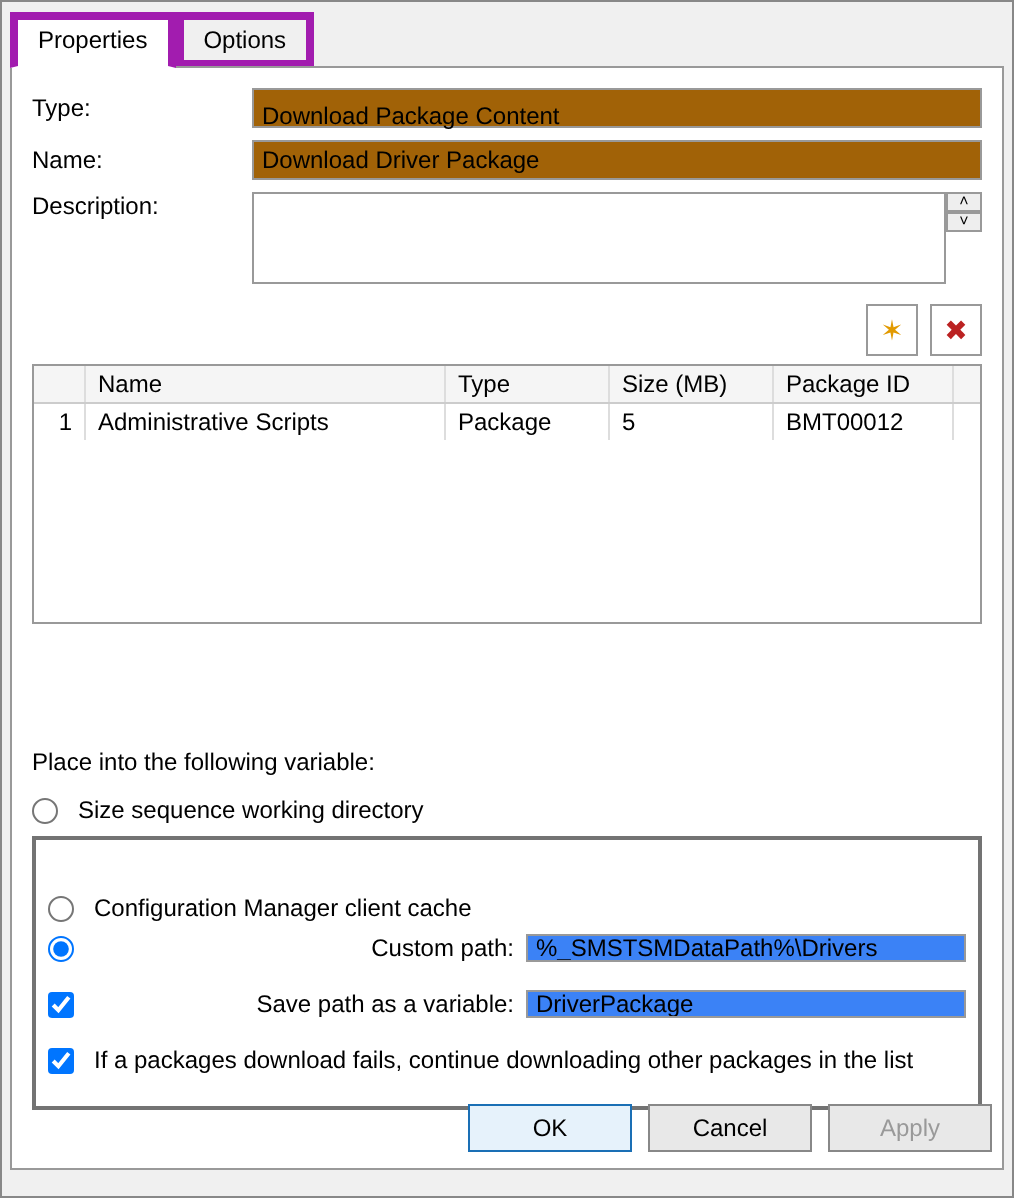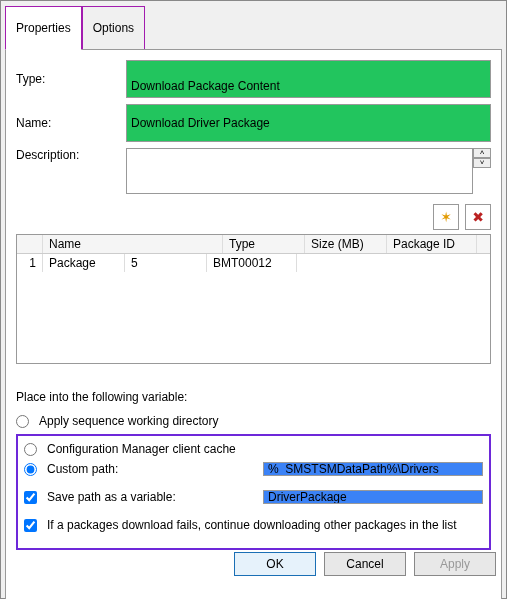--- a/index.html
+++ b/index.html
@@ -1,44 +1,44 @@
 <!DOCTYPE html>
 <html><head>
 <meta charset="utf-8">
 <style>
 * { box-sizing: border-box; font-family: "Segoe UI", Tahoma, sans-serif; font-size: 12px; }
 body { margin: 0; background: #fff; width: 507px; height: 599px; position: relative; }
 .win { border: 1px solid #888; width: 507px; height: 599px; background: #f0f0f0; position: relative; }
 .tabs { display: flex; margin: 4px 0 0 4px; }
-.tab { padding: 14px 10px; border: 1px solid #a21caf; background: #f0f0f0; position: relative; top: 1px; }
+.tab { padding: 3px 10px; border: 4px solid #a21caf; background: #f0f0f0; position: relative; top: 1px; }
 .tab.active { background: #fff; border-bottom: 1px solid #fff; z-index: 2; }
 .panel { border: 1px solid #999; background: #fff; margin: 0 4px 4px 4px; height: 552px; padding: 10px; position: relative; }
 .row { display: flex; align-items: center; margin-bottom: 6px; }
 .row label { width: 110px; }
-.txt { flex: 1; border: 1px solid #999; padding: 18px 4px; background: #22c55e; height: 20px; }
+.txt { flex: 1; border: 1px solid #999; padding: 6px 4px; background: #a16207; height: 20px; }
 .desc-wrap { display: flex; }
 .desc { flex: 1; border: 1px solid #999; height: 46px; background: #fff; }
 .spin { width: 18px; display: flex; flex-direction: column; }
 .spin button { flex: 1; border: 1px solid #999; background: #eee; font-size: 8px; line-height: 1; padding: 0; }
 .iconbar { display: flex; justify-content: flex-end; gap: 6px; margin: 10px 0 4px 0; }
 .iconbtn { width: 26px; height: 26px; border: 1px solid #999; background: #fff; display: flex; align-items: center; justify-content: center; font-size: 14px; }
 .grid { border: 1px solid #999; background: #fff; height: 130px; overflow: hidden; }
 .ghead { display: flex; background: #f5f5f5; border-bottom: 1px solid #ccc; }
 .gcell, .ghcell { padding: 2px 6px; border-right: 1px solid #ddd; overflow: hidden; white-space: nowrap; }
 .c0 { width: 26px; text-align: right; }
 .c1 { width: 180px; }
 .c2 { width: 82px; }
 .c3 { width: 82px; }
 .c4 { width: 90px; }
 .grow { display: flex; }
 .lower { position: absolute; left: 10px; right: 10px; top: 340px; }
-.highlight { border: 2px solid #6d28d9; padding: 0 6px 10px 6px; margin-top: 4px; }
+.highlight { border: 2px solid #737373; padding: 21px 6px 10px 6px; margin-top: 4px; }
 .radio-row, .chk-row { display: flex; align-items: center; margin: 6px 0; gap: 6px; }
 .radio-row label, .chk-row label { flex: 0 0 auto; }
-.inline-label { width: 210px; }
+.inline-label { width: 210px; text-align: right; }
 .inline-input { flex: 1; border: 1px solid #999; padding: 2px 4px; height: 14px; background: #3b82f6; }
 .btnbar { position: absolute; bottom: 22px; right: 10px; display: flex; gap: 8px; }
 .btn { width: 82px; height: 24px; border: 1px solid #888; background: #e8e8e8; }
 .btn:disabled { color: #999; }
 .btn.ok { border: 1px solid #1a6fb5; background: #e6f2fb; }
 input[type=radio], input[type=checkbox] { margin: 0 4px 0 0; }
 </style>
 </head>
 <body>
 
@@ -74,32 +74,33 @@
     <div class="grid">
       <div class="ghead">
         <div class="ghcell c0"></div>
         <div class="ghcell c1">Name</div>
         <div class="ghcell c2">Type</div>
         <div class="ghcell c3">Size (MB)</div>
         <div class="ghcell c4">Package ID</div>
       </div>
       <div class="grow">
         <div class="gcell c0">1</div>
+        <div class="gcell c1">Administrative Scripts</div>
         <div class="gcell c2">Package</div>
         <div class="gcell c3">5</div>
         <div class="gcell c4">BMT00012</div>
       </div>
     </div>
 
     <div class="lower">
       <div style="margin-bottom:10px;">Place into the following variable:</div>
 
       <div class="radio-row">
         <input type="radio" name="loc" style="">
-        <label>Apply sequence working directory</label>
+        <label>Size sequence working directory</label>
       </div>
 
       <div class="highlight">
         <div class="radio-row">
           <input type="radio" name="loc" style="">
           <label>Configuration Manager client cache</label>
         </div>
         <div class="radio-row">
           <input type="radio" name="loc" checked="" style="">
           <label class="inline-label">Custom path:</label>

